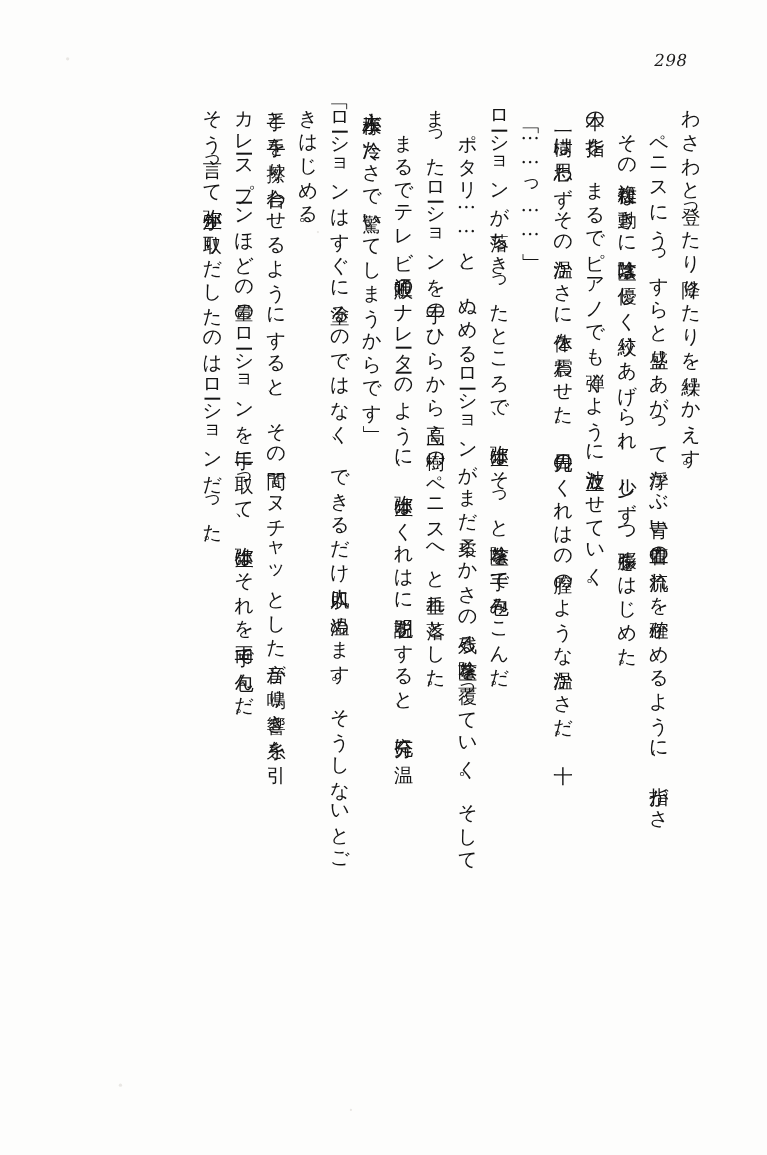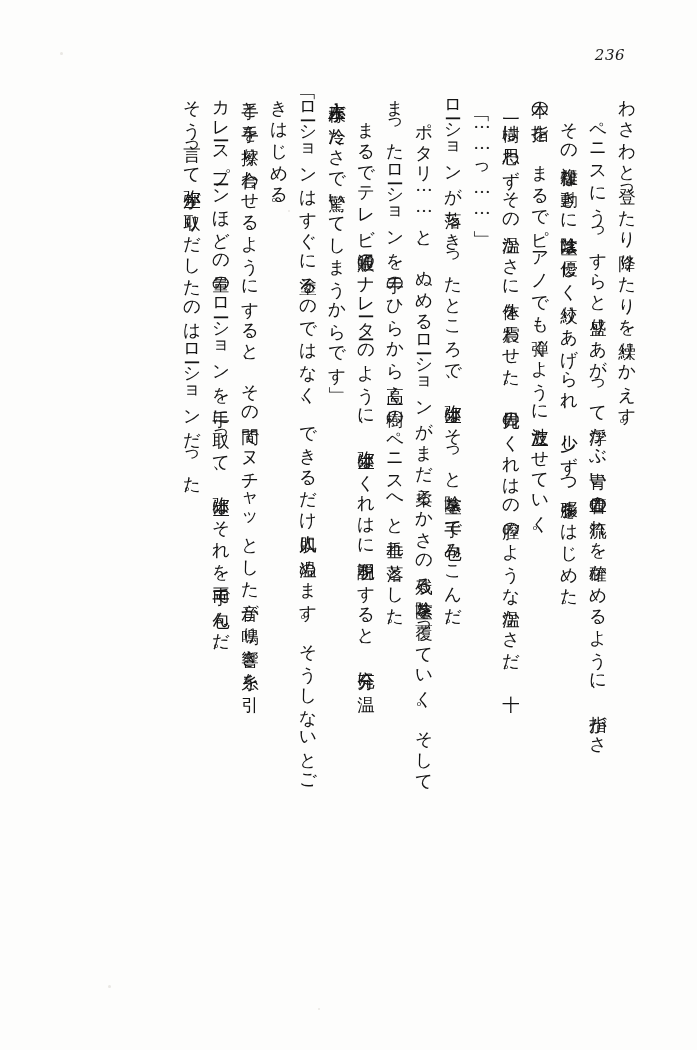--- a/index.html
+++ b/index.html
@@ -67,21 +67,21 @@
 </head>
 <body>
 
 <div class="page">
 
   <div class="speck" style="top:52px; left:60px; width:3px; height:3px;"></div>
   <div class="speck" style="top:210px; left:288px; width:2px; height:2px;"></div>
   <div class="speck" style="top:985px; left:108px; width:3px; height:3px;"></div>
   <div class="speck" style="top:1008px; left:318px; width:2px; height:2px;"></div>
 
-  <div class="page-number">236</div>
+  <div class="page-number">298</div>
 
   <div class="body-text">
     <div class="column">そう言って弥生が取りだしたのはローションだった。</div>
     <div class="column">カレースプーンほどの量のローションを手に取って、弥生はそれを両手で包んだ。</div>
     <div class="column">手と手を擦り合わせるようにすると、その間でヌチャッとした音が鳴り響き糸を引</div>
     <div class="column">きはじめる。</div>
     <div class="column">「ローションはすぐに塗るのではなく、できるだけ人肌に温めます。そうしないとご</div>
     <div class="column">主人様が冷たさで驚いてしまうからです」</div>
     <div class="column indent">まるでテレビ通販のナレーターのように、弥生はくれはに説明をすると、充分に温</div>
     <div class="column">まったローションを手のひらから高く一樹のペニスへと垂れ落とした。</div>

